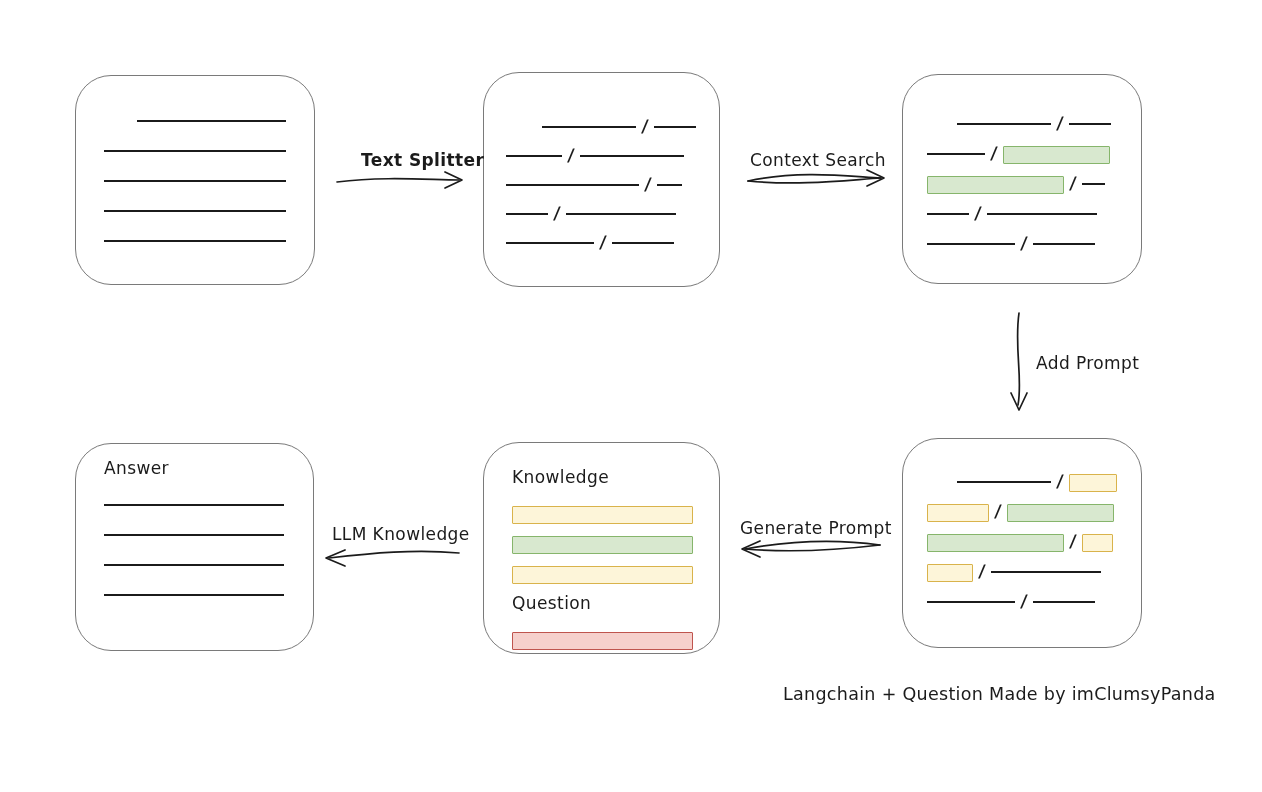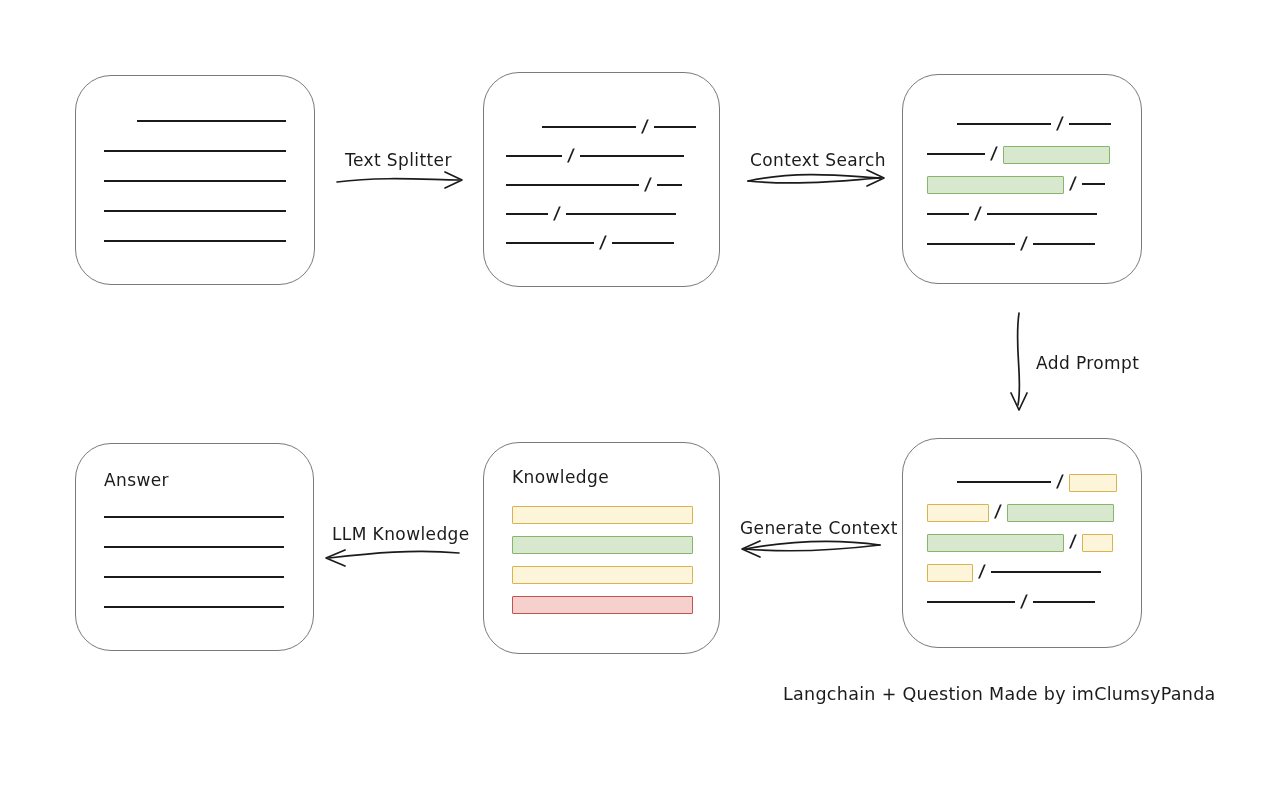--- a/index.html
+++ b/index.html
@@ -29,21 +29,21 @@
   .seg-rect.green{background:var(--green-fill);border-color:var(--green-border);}
   .seg-rect.yellow{background:var(--yellow-fill);border-color:var(--yellow-border);}
   .seg-rect.red{background:var(--red-fill);border-color:var(--red-border);}
   .seg-text{font-size:17px;letter-spacing:.4px;line-height:20px;margin-bottom:6px;}
   
   .pad-doc{padding:24px 28px 0 28px;}
   .pad-split{padding:34px 20px 0 22px;}
   .pad-match{padding:28px 18px 0 24px;}
   .pad-ctx{padding:22px 18px 0 24px;}
   .pad-prompt{padding:14px 20px 0 28px;}
-  .pad-answer{padding:16px 20px 0 28px;}
+  .pad-answer{padding:4px 20px 0 28px;}
   .arrow-label{position:absolute;font-size:17px;letter-spacing:.4px;white-space:nowrap;}
   .caption{position:absolute;left:783px;top:684px;font-size:17.5px;letter-spacing:.3px;white-space:nowrap;}
   svg.arrows{position:absolute;left:0;top:0;pointer-events:none;}
   svg.arrows path, svg.arrows polyline{stroke:var(--ink);stroke-width:1.7;fill:none;stroke-linecap:round;stroke-linejoin:round;}
 </style>
 </head>
 <body>
 
 <div class="canvas">
 
@@ -155,20 +155,23 @@
       </div>
       <div class="row" style="height: 30px;">
         <span class="seg-rect yellow" style="width: 181px;"></span>
       </div>
       <div class="row" style="height: 30px;">
         <span class="seg-rect green" style="width: 181px;"></span>
       </div>
       <div class="row" style="height: 30px;">
         <span class="seg-rect yellow" style="width: 181px;"></span>
       </div>
+      <div class="row" style="height: 36px;">
+        <span class="seg-text">Question</span>
+      </div>
       <div class="row" style="height: 30px;">
         <span class="seg-rect red" style="width: 181px;"></span>
       </div>
     </div>
   <div class="box pad-answer" style="left:75px;  top:443px; width:239px; height:208px;">
       <div class="row" style="height: 36px;">
         <span class="seg-text">Answer</span>
       </div>
       <div class="row" style="height: 30px;">
         <span class="seg-line" style="width: 180px;"></span>
@@ -202,21 +205,21 @@
       <path d="M880,545 C828,538 778,543 745,549"></path>
       <path d="M880,545 C830,551 782,552 745,549"></path>
       <polyline points="760,541 742,549 760,557"></polyline>
     </g>
     <g>
       <path d="M459,553 C415,549 372,553 329,558"></path>
       <polyline points="345,550 326,558 345,566"></polyline>
     </g>
   </svg>
 
-  <div class="arrow-label" style="left:345px;  top:150px;">Text Splitter</div>
+  <div class="arrow-label" style="left:361px;  top:150px;font-weight:bold;">Text Splitter</div>
   <div class="arrow-label" style="left:750px;  top:150px;">Context Search</div>
   <div class="arrow-label" style="left:1036px; top:353px;">Add Prompt</div>
-  <div class="arrow-label" style="left:740px;  top:518px;">Generate Context</div>
+  <div class="arrow-label" style="left:740px;  top:518px;">Generate Prompt</div>
   <div class="arrow-label" style="left:332px;  top:524px;">LLM Knowledge</div>
 
   <div class="caption">Langchain + Question Made by imClumsyPanda</div>
 
 </div>
 
 </body></html>

